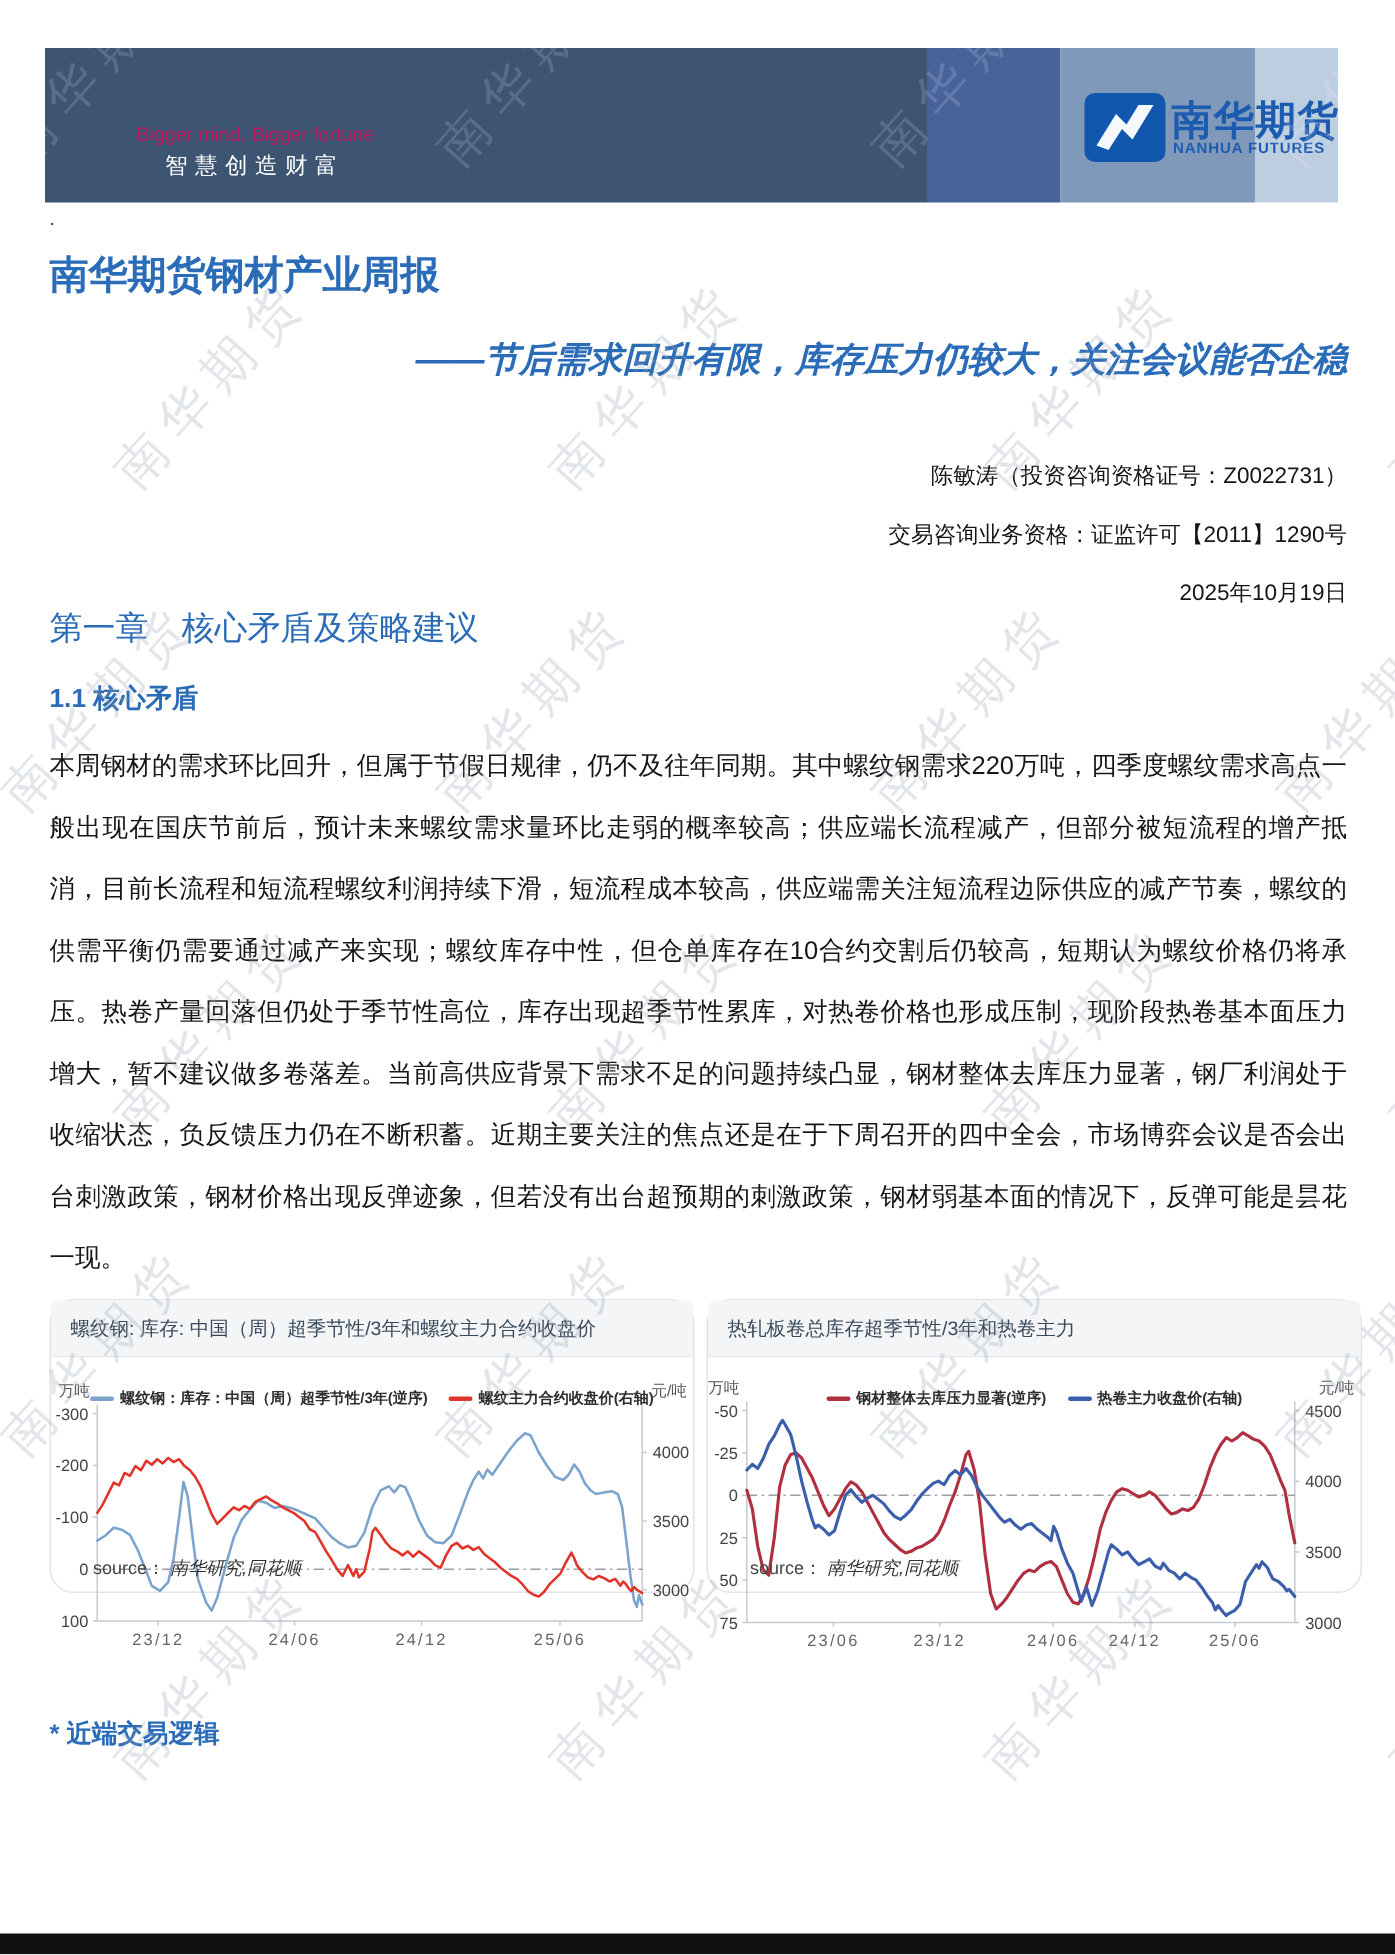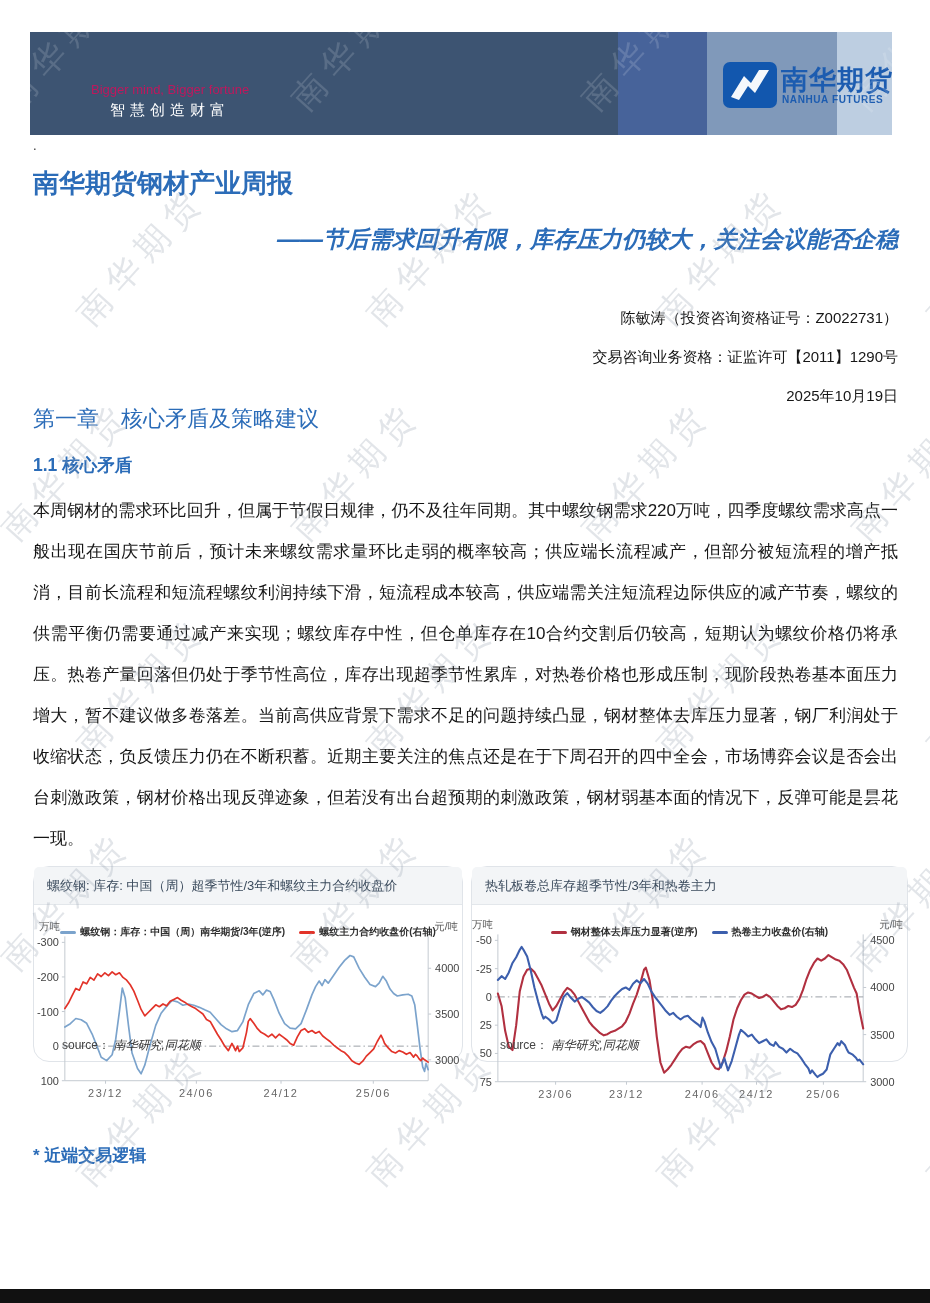--- a/index.html
+++ b/index.html
@@ -80,21 +80,21 @@
 
   <h2 class="chapter">第一章　核心矛盾及策略建议</h2>
   <h3 class="section">1.1 核心矛盾</h3>
   <p class="body-text">本周钢材的需求环比回升，但属于节假日规律，仍不及往年同期。其中螺纹钢需求220万吨，四季度螺纹需求高点一般出现在国庆节前后，预计未来螺纹需求量环比走弱的概率较高；供应端长流程减产，但部分被短流程的增产抵消，目前长流程和短流程螺纹利润持续下滑，短流程成本较高，供应端需关注短流程边际供应的减产节奏，螺纹的供需平衡仍需要通过减产来实现；螺纹库存中性，但仓单库存在10合约交割后仍较高，短期认为螺纹价格仍将承压。热卷产量回落但仍处于季节性高位，库存出现超季节性累库，对热卷价格也形成压制，现阶段热卷基本面压力增大，暂不建议做多卷落差。当前高供应背景下需求不足的问题持续凸显，钢材整体去库压力显著，钢厂利润处于收缩状态，负反馈压力仍在不断积蓄。近期主要关注的焦点还是在于下周召开的四中全会，市场博弈会议是否会出台刺激政策，钢材价格出现反弹迹象，但若没有出台超预期的刺激政策，钢材弱基本面的情况下，反弹可能是昙花一现。</p>
 
   <div class="card card-left">
     <div class="card-header">螺纹钢: 库存: 中国（周）超季节性/3年和螺纹主力合约收盘价</div>
     <div class="legend">
       <span class="legend-item">
           <i class="sw" style="background: rgb(123, 163, 204);"></i>
-          <span>螺纹钢：库存：中国（周）南华期货/3年(逆序)</span>
+          <span>螺纹钢：库存：中国（周）超季节性/3年(逆序)</span>
         </span>
       <span class="legend-item">
           <i class="sw" style="background: rgb(226, 51, 41);"></i>
           <span>螺纹主力合约收盘价(右轴)</span>
         </span>
     </div>
     <svg id="chart-svg-0" class="chart-svg" viewBox="0 0 430 231">
         <line x1="31" y1="32" x2="31" y2="177" stroke="#c4cad1"></line>
         <line x1="396" y1="32" x2="396" y2="177" stroke="#c4cad1"></line>
         <line x1="31" y1="177" x2="396" y2="177" stroke="#c4cad1"></line>

